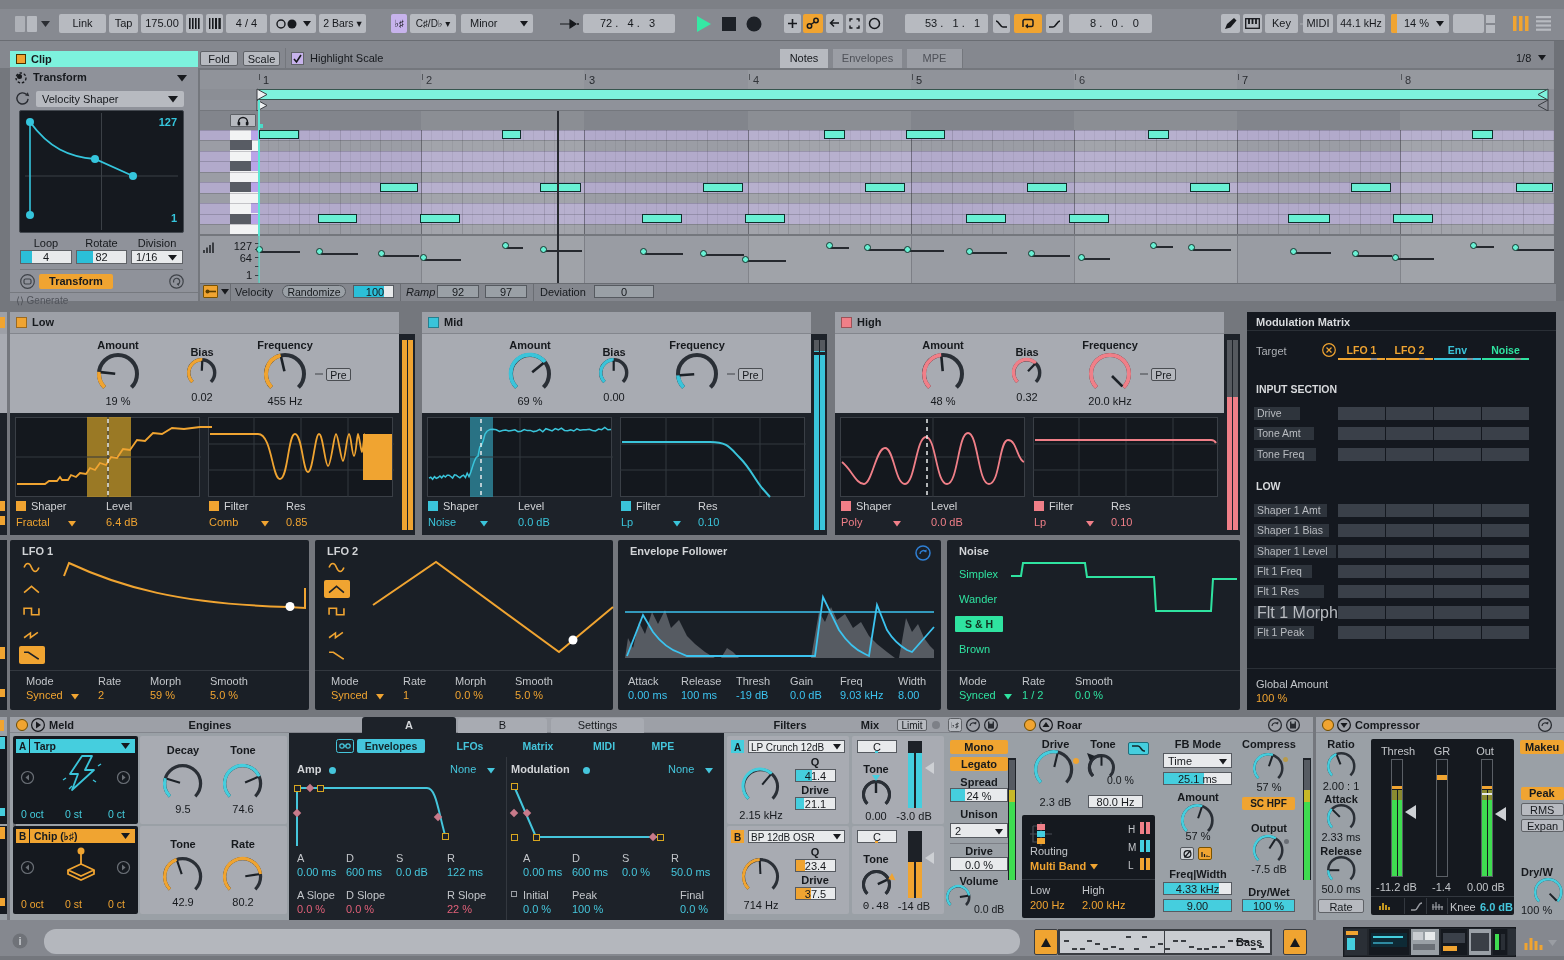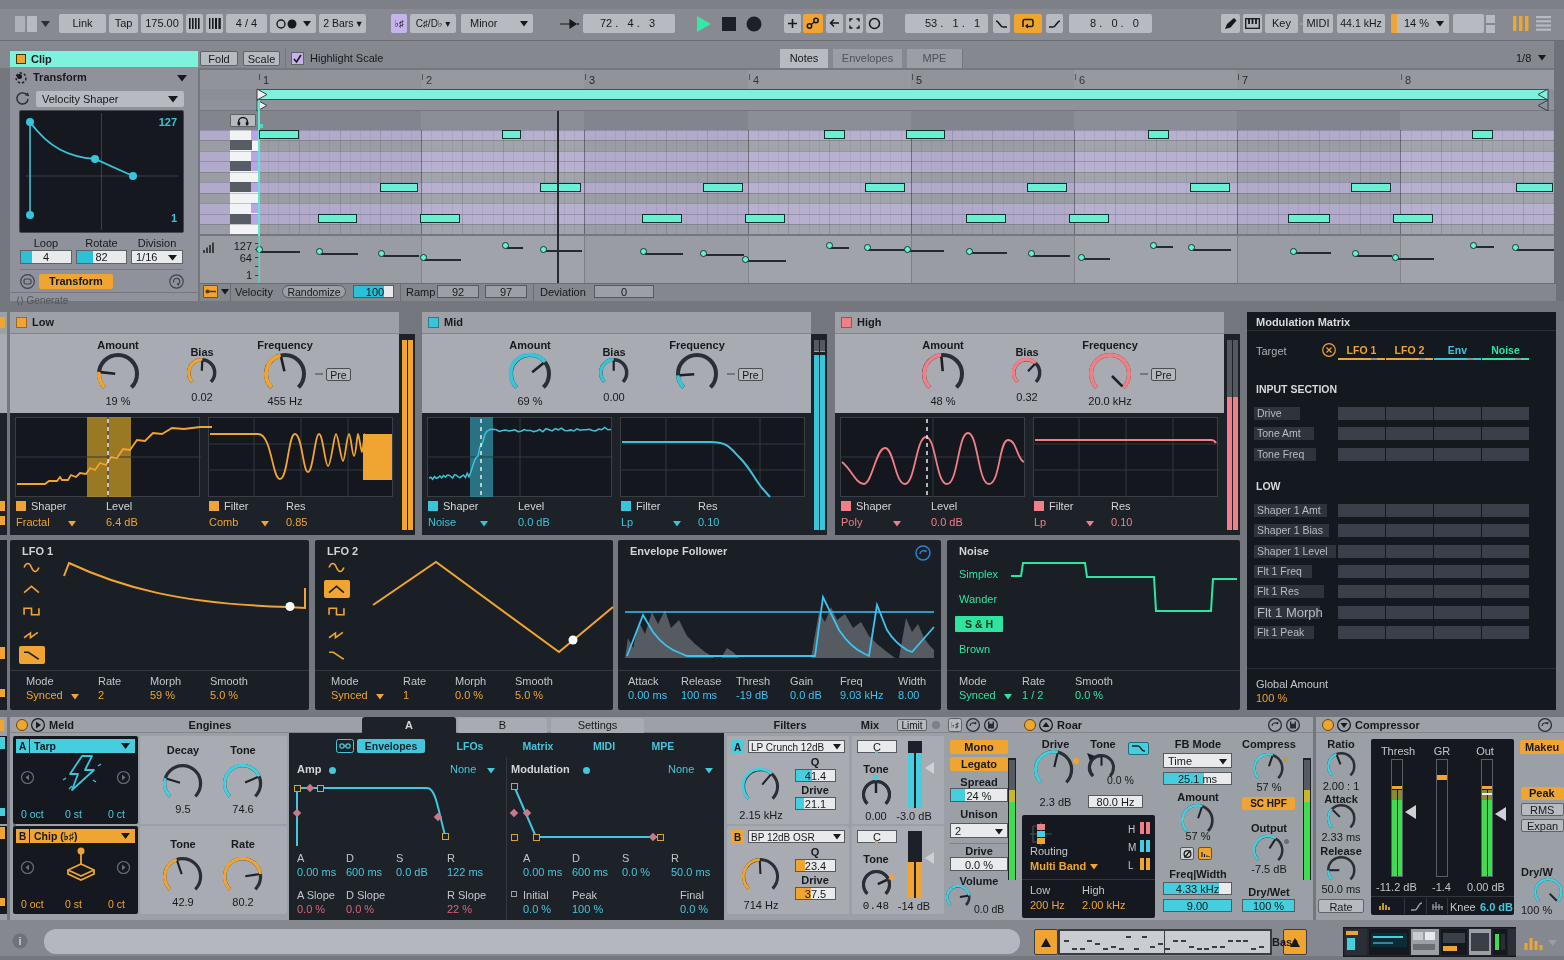--- a/index.html
+++ b/index.html
@@ -412,21 +412,21 @@
 <svg style="left:221px;top:289px" width="9" height="6">
     <path d="M0 0h8l-4 5.5z" fill="#17191d"></path>
   </svg>
 <div style="position:absolute;left:230px;top:283px;width:1px;height:18px;background:#6a6d73;"></div>
 <div class="t " style="left:235px;top:286px;">Velocity</div>
 <div class="btn" style="left:282px;top:285px;width:64px;height:13px;line-height:13px;border-radius:7px;background:#9aa0a6;border:1px solid #565a60;font-size:10.5px">Randomize</div>
 <div style="position:absolute;left:353px;top:285px;width:41px;height:13px;background:#e8eaec;border:1px solid #565a60"></div>
 <div style="position:absolute;left:354px;top:286px;width:30px;height:11px;background:#2bbfd8;"></div>
 <div class="t c " style="left:353px;top:286px;width:44px;">100</div>
 <div style="position:absolute;left:400px;top:283px;width:1px;height:18px;background:#6a6d73;"></div>
-<div class="t " style="left:406px;top:286px;">Ramp</div>
+<div class="t " style="left:406px;top:286px;font-style:italic;">Ramp</div>
 <div style="position:absolute;left:437px;top:285px;width:42px;height:13px;background:#9aa0a6;border:1px solid #565a60"></div>
 <div class="t c " style="left:437px;top:286px;width:42px;">92</div>
 <div style="position:absolute;left:485px;top:285px;width:42px;height:13px;background:#9aa0a6;border:1px solid #565a60"></div>
 <div class="t c " style="left:485px;top:286px;width:42px;">97</div>
 <div style="position:absolute;left:533px;top:283px;width:1px;height:18px;background:#6a6d73;"></div>
 <div class="t " style="left:540px;top:286px;">Deviation</div>
 <div style="position:absolute;left:594px;top:285px;width:60px;height:13px;background:#9aa0a6;border:1px solid #565a60"></div>
 <div class="t c " style="left:594px;top:286px;width:60px;">0</div>
 <div style="position:absolute;left:10px;top:312px;width:389px;height:223px;background:#9da0a7;"></div>
 <div style="position:absolute;left:10px;top:312px;width:389px;height:22px;background:#9da0a7;border-bottom:1px solid #83868d"></div>
@@ -686,21 +686,21 @@
 <div style="position:absolute;left:1386px;top:565px;width:47px;height:13px;background:#3a4049;"></div>
 <div style="position:absolute;left:1434px;top:565px;width:47px;height:13px;background:#3a4049;"></div>
 <div style="position:absolute;left:1482px;top:565px;width:47px;height:13px;background:#3a4049;"></div>
 <div style="position:absolute;left:1254px;top:585px;width:70px;height:13px;background:#2e343c;"></div>
 <div class="t " style="left:1257px;top:585px;color:#b9bcc1;font-size:10.5px">Flt 1 Res</div>
 <div style="position:absolute;left:1338px;top:585px;width:47px;height:13px;background:#3a4049;"></div>
 <div style="position:absolute;left:1386px;top:585px;width:47px;height:13px;background:#3a4049;"></div>
 <div style="position:absolute;left:1434px;top:585px;width:47px;height:13px;background:#3a4049;"></div>
 <div style="position:absolute;left:1482px;top:585px;width:47px;height:13px;background:#3a4049;"></div>
 <div style="position:absolute;left:1254px;top:606px;width:66px;height:13px;background:#2e343c;"></div>
-<div class="t " style="left:1257px;top:606px;color:#b9bcc1;font-size:13px">Flt 1 Morph</div>
+<div class="t " style="left:1257px;top:606px;color:#b9bcc1;font-size:16px">Flt 1 Morph</div>
 <div style="position:absolute;left:1338px;top:606px;width:47px;height:13px;background:#3a4049;"></div>
 <div style="position:absolute;left:1386px;top:606px;width:47px;height:13px;background:#3a4049;"></div>
 <div style="position:absolute;left:1434px;top:606px;width:47px;height:13px;background:#3a4049;"></div>
 <div style="position:absolute;left:1482px;top:606px;width:47px;height:13px;background:#3a4049;"></div>
 <div style="position:absolute;left:1254px;top:626px;width:60px;height:13px;background:#2e343c;"></div>
 <div class="t " style="left:1257px;top:626px;color:#b9bcc1;font-size:10.5px">Flt 1 Peak</div>
 <div style="position:absolute;left:1338px;top:626px;width:47px;height:13px;background:#3a4049;"></div>
 <div style="position:absolute;left:1386px;top:626px;width:47px;height:13px;background:#3a4049;"></div>
 <div style="position:absolute;left:1434px;top:626px;width:47px;height:13px;background:#3a4049;"></div>
 <div style="position:absolute;left:1482px;top:626px;width:47px;height:13px;background:#3a4049;"></div>
@@ -1385,21 +1385,21 @@
 <div style="position:absolute;left:1220px;top:946px;width:5px;height:2px;background:#3a3d42;"></div>
 <div style="position:absolute;left:1228px;top:940px;width:5px;height:2px;background:#3a3d42;"></div>
 <div style="position:absolute;left:1236px;top:940px;width:5px;height:2px;background:#3a3d42;"></div>
 <div style="position:absolute;left:1243px;top:940px;width:5px;height:2px;background:#3a3d42;"></div>
 <div style="position:absolute;left:1251px;top:948px;width:5px;height:2px;background:#3a3d42;"></div>
 <div style="position:absolute;left:1259px;top:946px;width:5px;height:2px;background:#3a3d42;"></div>
 <div style="position:absolute;left:1283px;top:929px;width:24px;height:26px;background:#f0a431;border:1px solid #3a3d42;border-radius:2px"></div>
 <svg style="left:1290px;top:938px" width="10" height="9">
     <path d="M5 0l5 9H0z" fill="#17191d"></path>
   </svg>
-<div class="t b" style="left:1272px;top:936px;">Bass</div>
+<div class="t b" style="left:1236px;top:936px;">Bass</div>
 <div style="position:absolute;left:1343px;top:927px;width:173px;height:30px;background:#22262c;border:1px solid #15181d"></div>
 <div style="position:absolute;left:1345px;top:929px;width:22px;height:26px;background:#2a2f36;"></div>
 <div style="position:absolute;left:1347px;top:938px;width:8px;height:12px;background:#45cede;"></div>
 <div style="position:absolute;left:1346px;top:931px;width:12px;height:4px;background:#f0a431;"></div>
 <div style="position:absolute;left:1369px;top:929px;width:40px;height:26px;background:#15191f;"></div>
 <div style="position:absolute;left:1371px;top:933px;width:36px;height:14px;background:#0e2a35;"></div>
 <div style="position:absolute;left:1373px;top:936px;width:30px;height:2px;background:#45cede;"></div>
 <div style="position:absolute;left:1373px;top:942px;width:20px;height:1.5px;background:#2f8aa0;"></div>
 <div style="position:absolute;left:1411px;top:929px;width:28px;height:26px;background:#9aa0a6;"></div>
 <div style="position:absolute;left:1413px;top:932px;width:10px;height:8px;background:#c9ccd1;"></div>

